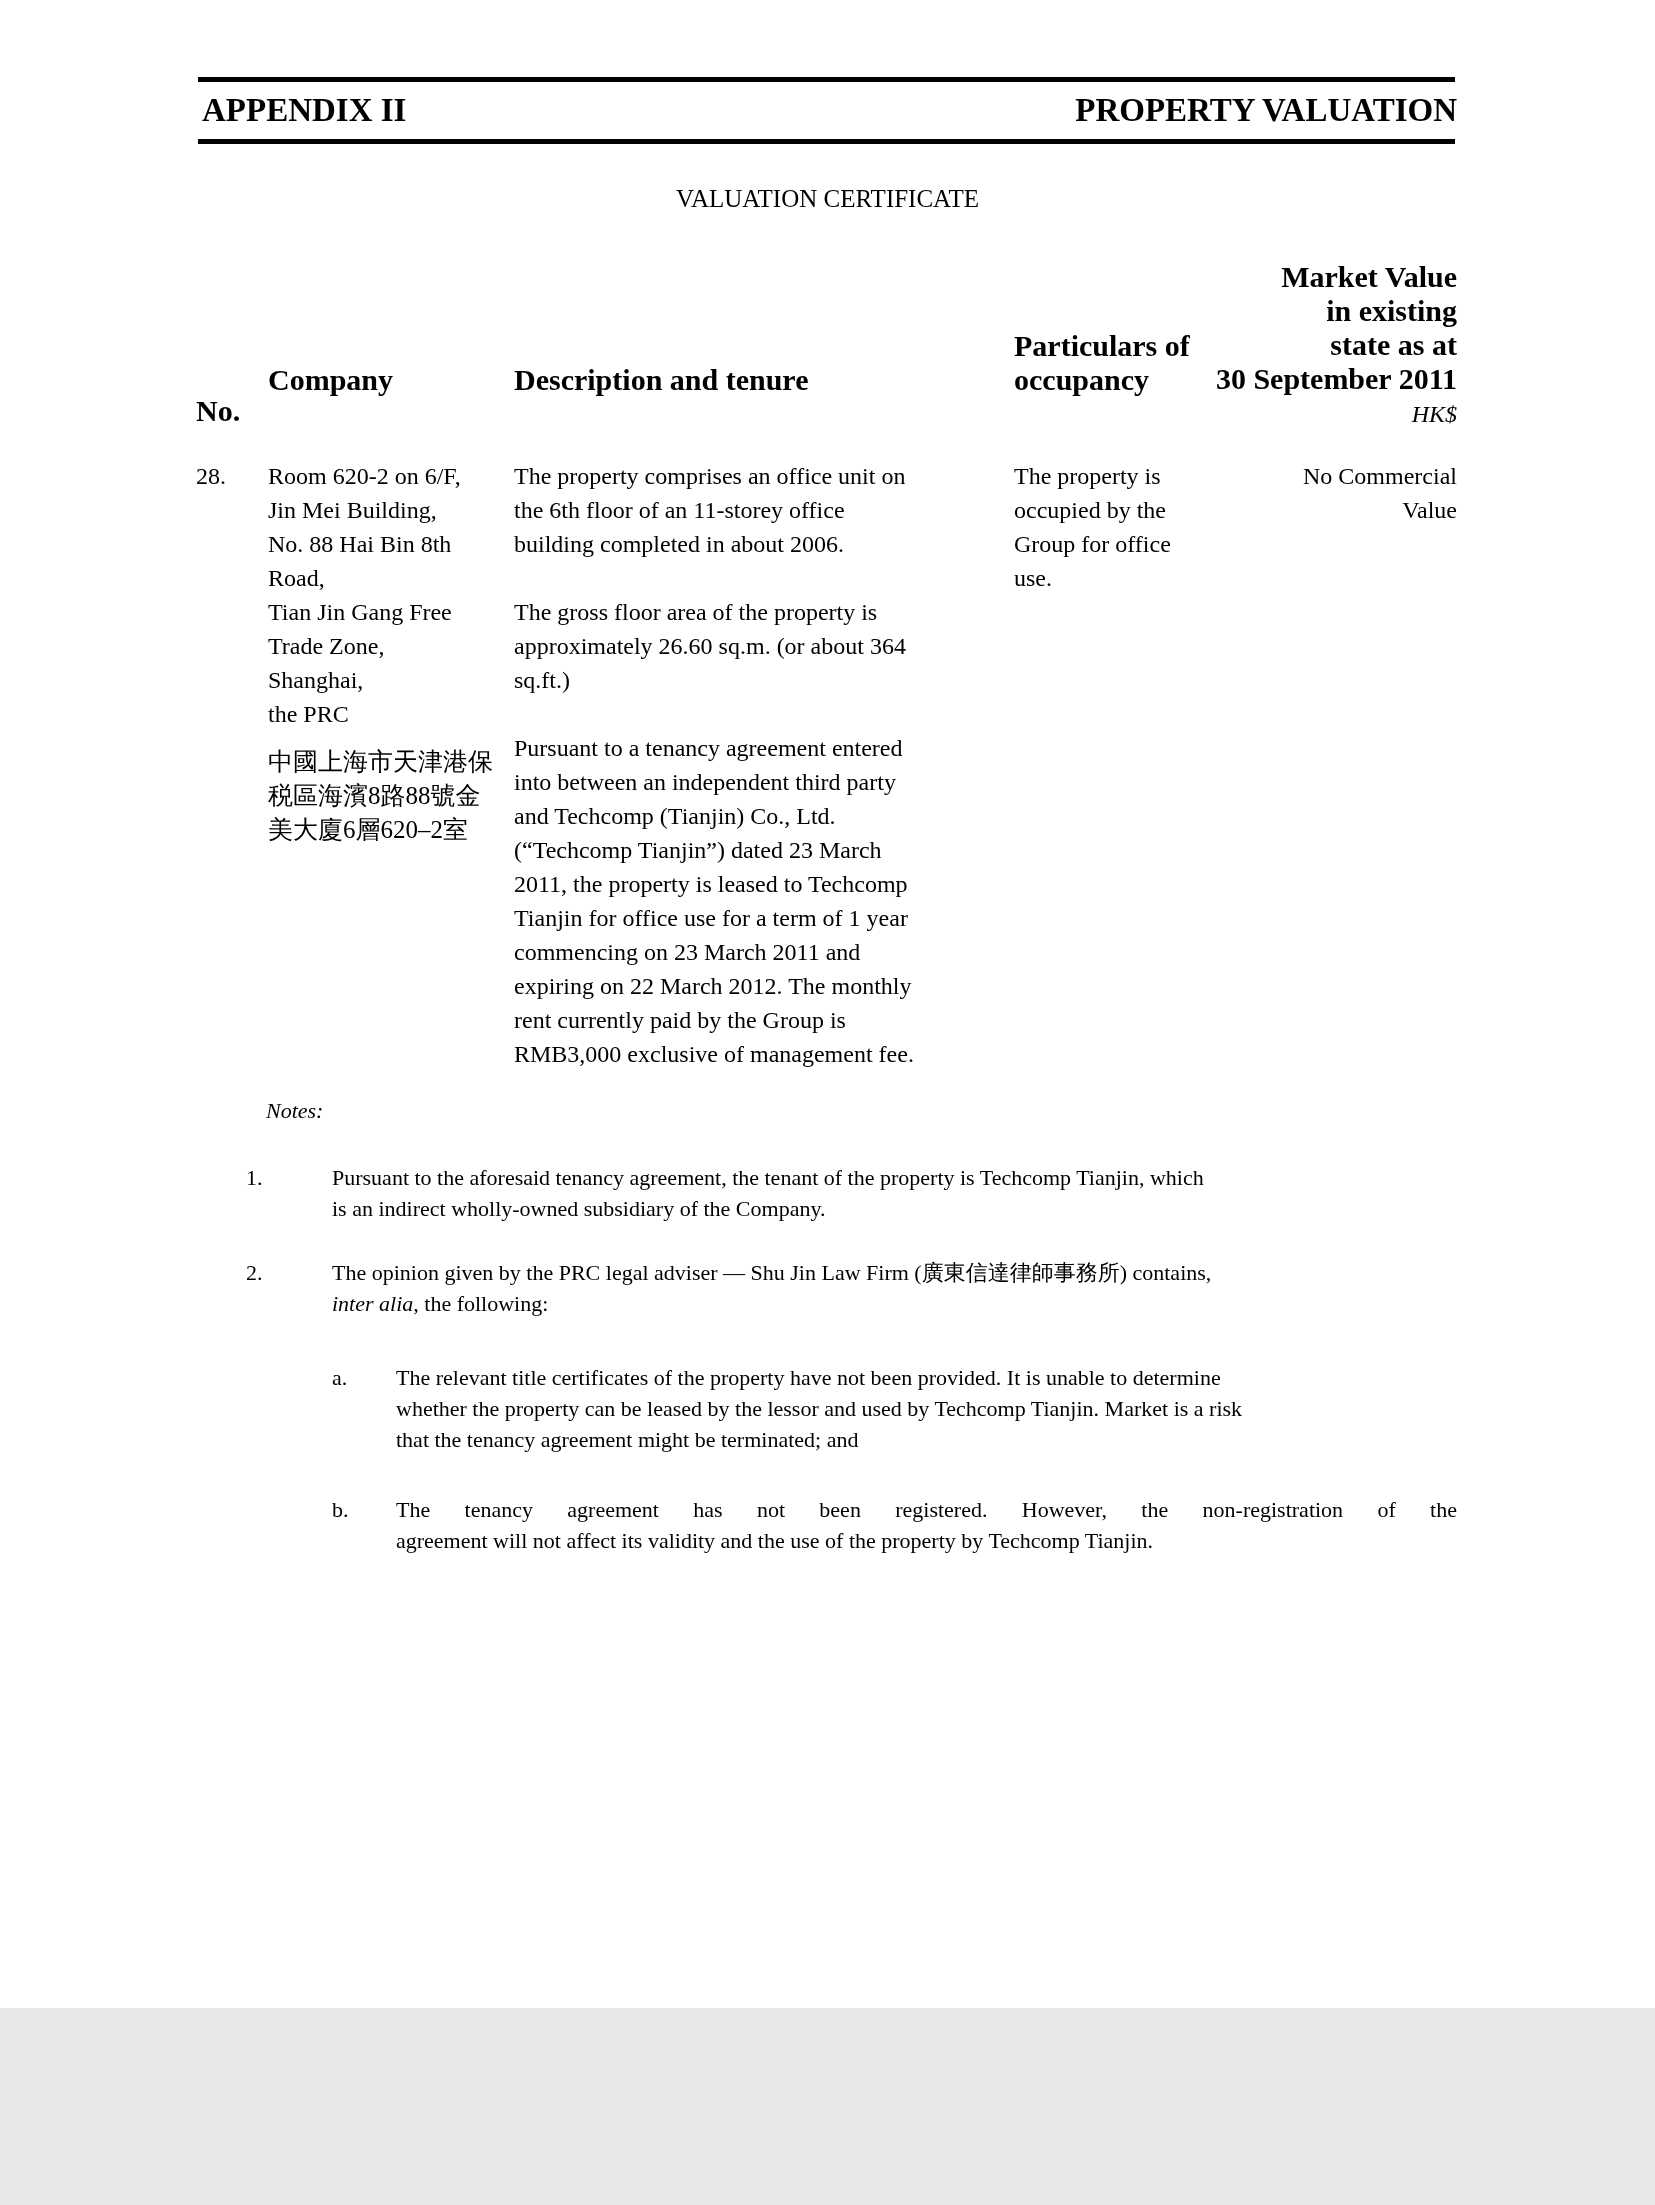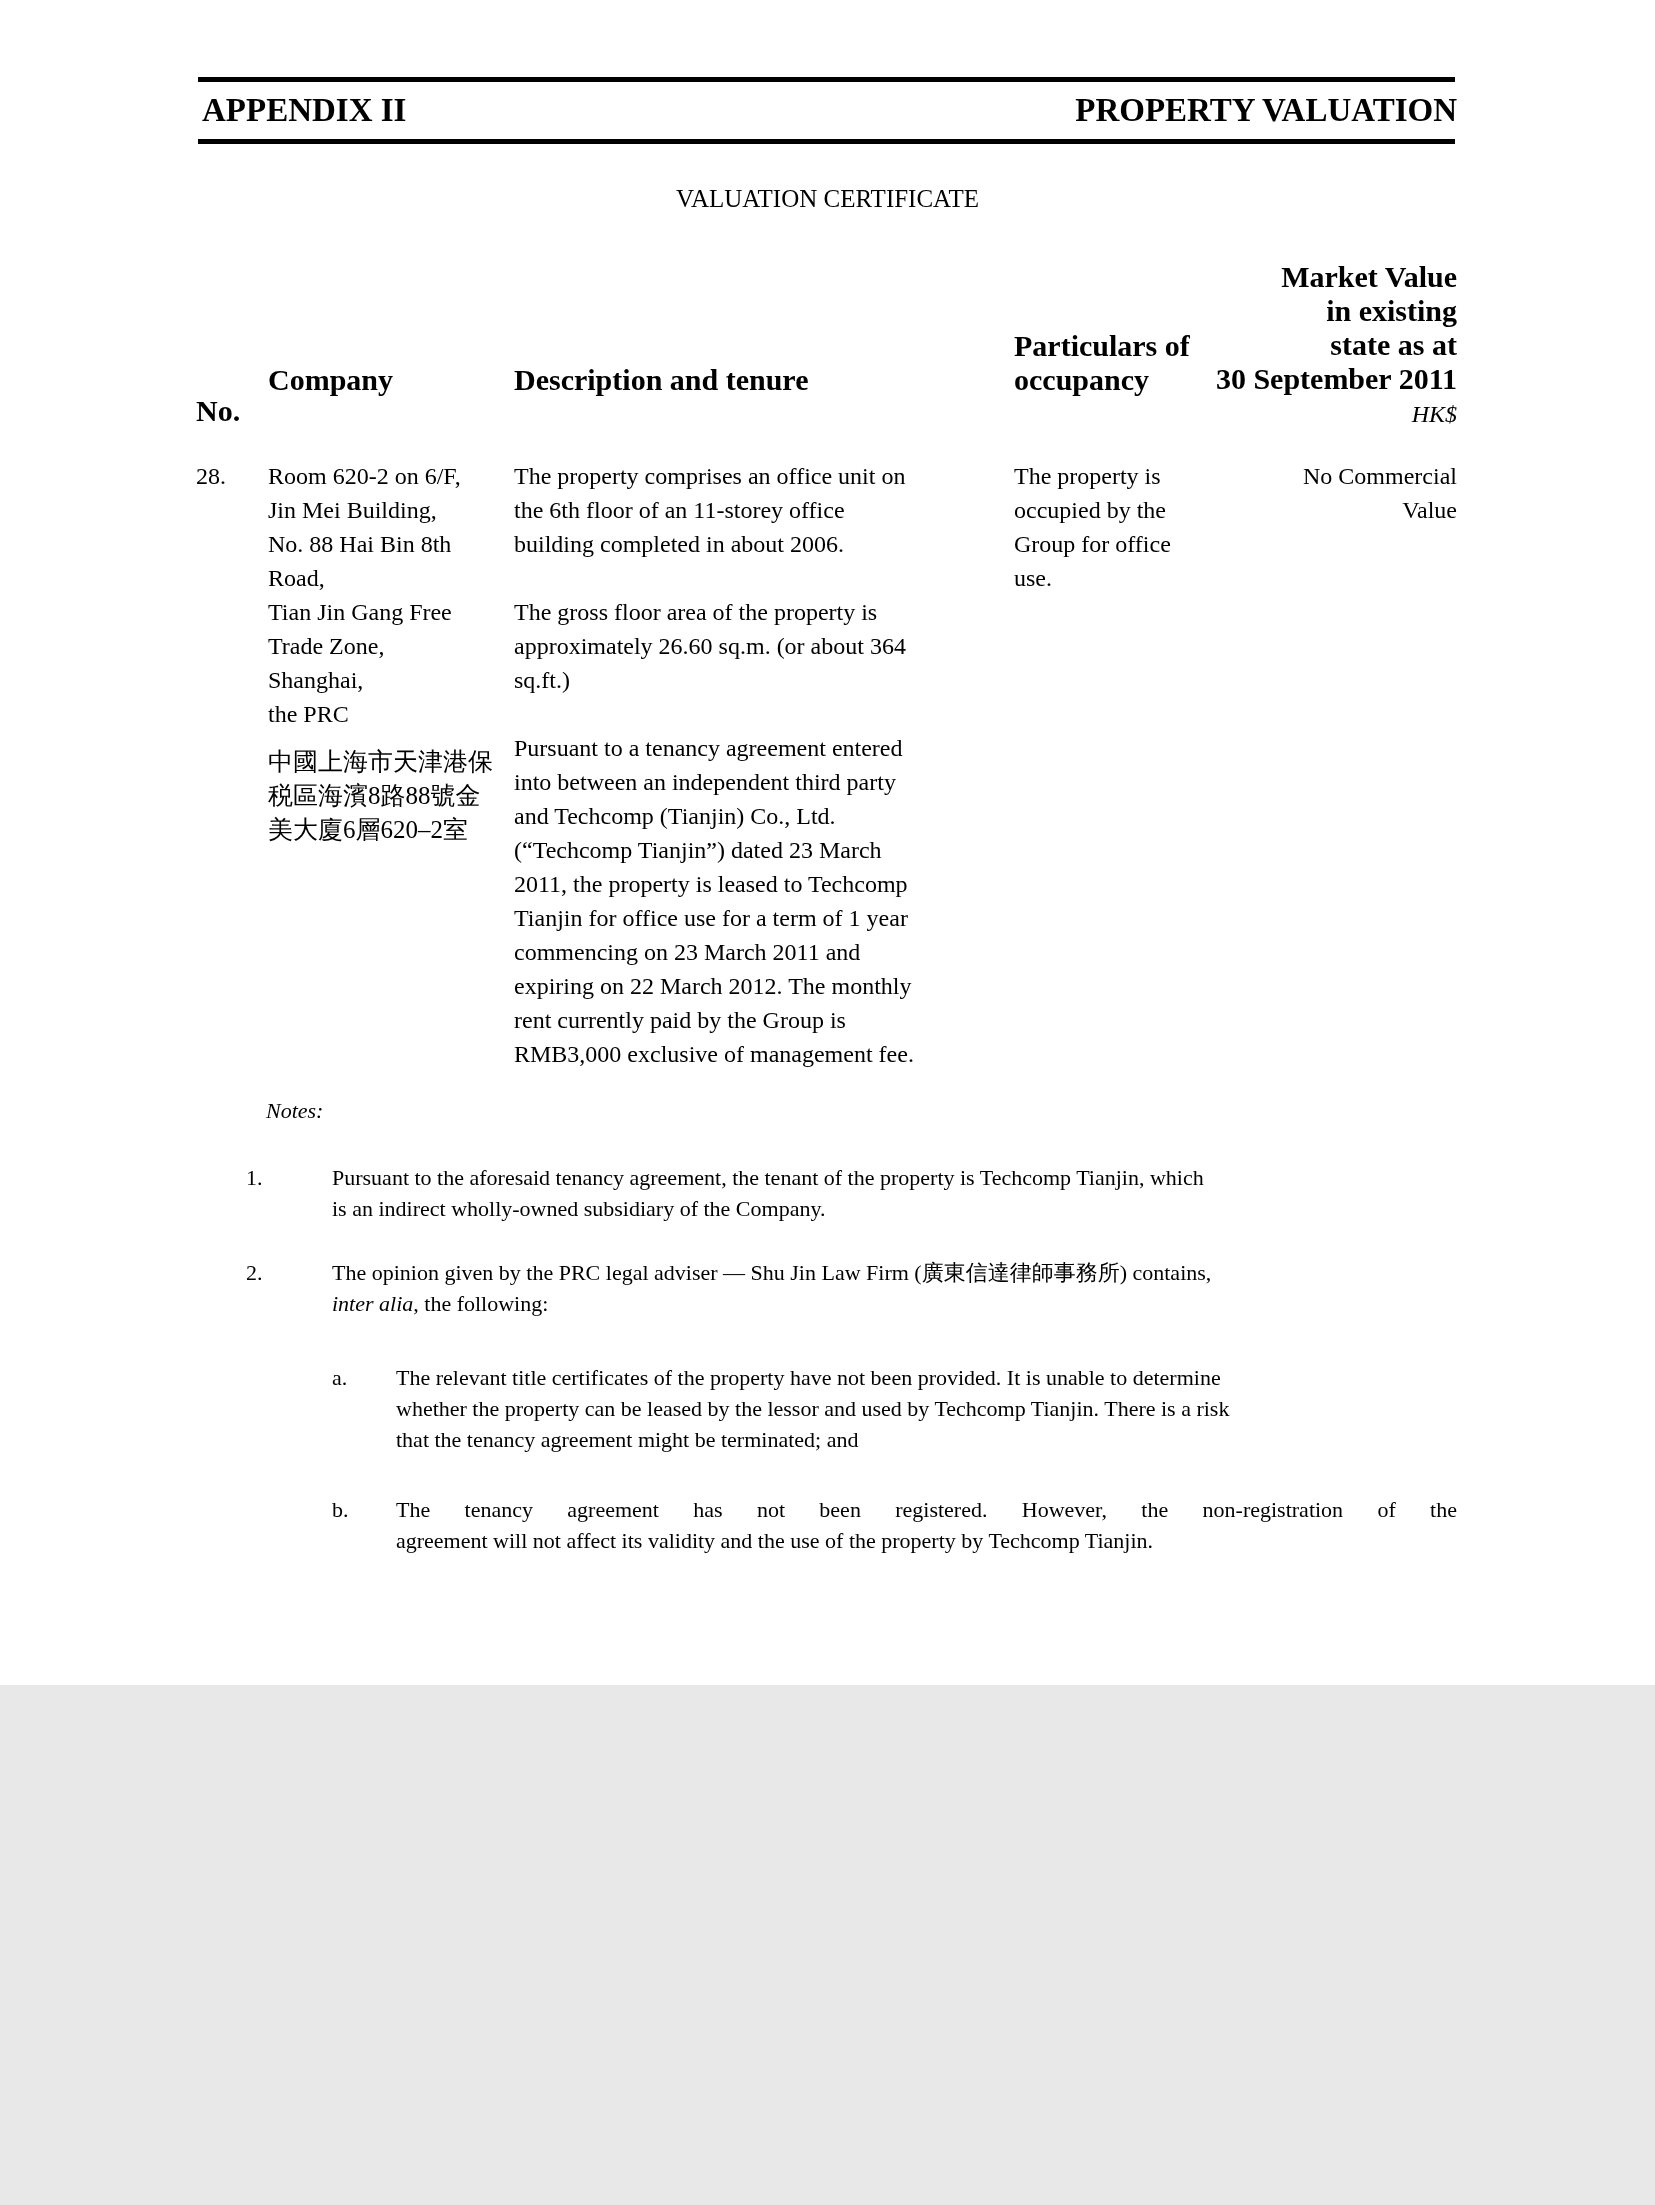--- a/index.html
+++ b/index.html
@@ -1,19 +1,19 @@
 <!DOCTYPE html>
 <html style="font-size:11.4px"><head>
 <meta charset="utf-8">
 <style>
   html,body { margin:0; padding:0; background:#e8e8e8; }
   .page {
     position: relative;
     width: 1655px;
-    height: 1685px;
+    height: 2008px;
     margin: 0 auto;
     background: #ffffff;
     color: #000000;
     font-family: "Liberation Serif", "DejaVu Serif", serif;
   }
   .abs { position: absolute; }
   .rule { background:#000000; height:5px; width:1257px; left:198px; }
   .hdr-text { font-size:33px; font-weight:bold; line-height:40px; white-space:nowrap; }
   .doc-title { width:1655px; left:0; text-align:center; font-size:25px; font-weight:normal; line-height:37px; }
   .th { font-weight:bold; font-size:30px; line-height:34px; white-space:pre-line; }
@@ -105,21 +105,21 @@
 is an indirect wholly-owned subsidiary of the Company.</div>
 
   <div class="abs note-num" style="left:246px; top:1257px;">2.</div>
   <div class="abs" style="left:332px; top:1257px; width:1129px;">
     <div class="note-line">The opinion given by the PRC legal adviser — Shu Jin Law Firm (廣東信達律師事務所) contains,</div>
     <div class="note-line"><span class="italic">inter alia</span><span>, the following:</span></div>
   </div>
 
   <div class="abs note-num" style="left:332px; top:1362px;">a.</div>
   <div class="abs note-text" style="left:396px; top:1362px; width:1064px;">The relevant title certificates of the property have not been provided. It is unable to determine
-whether the property can be leased by the lessor and used by Techcomp Tianjin. There is a risk
+whether the property can be leased by the lessor and used by Techcomp Tianjin. Market is a risk
 that the tenancy agreement might be terminated; and</div>
 
   <div class="abs note-num" style="left:332px; top:1494px;">b.</div>
   <div class="abs" style="left:396px; top:1494px; width:1061px;">
     <div class="note-line justify-stretch">The tenancy agreement has not been registered. However, the non-registration of the</div>
     <div class="note-line">agreement will not affect its validity and the use of the property by Techcomp Tianjin.</div>
   </div>
 
   <div class="abs footer" style="top:2092px;">– II-46 –</div>
 

